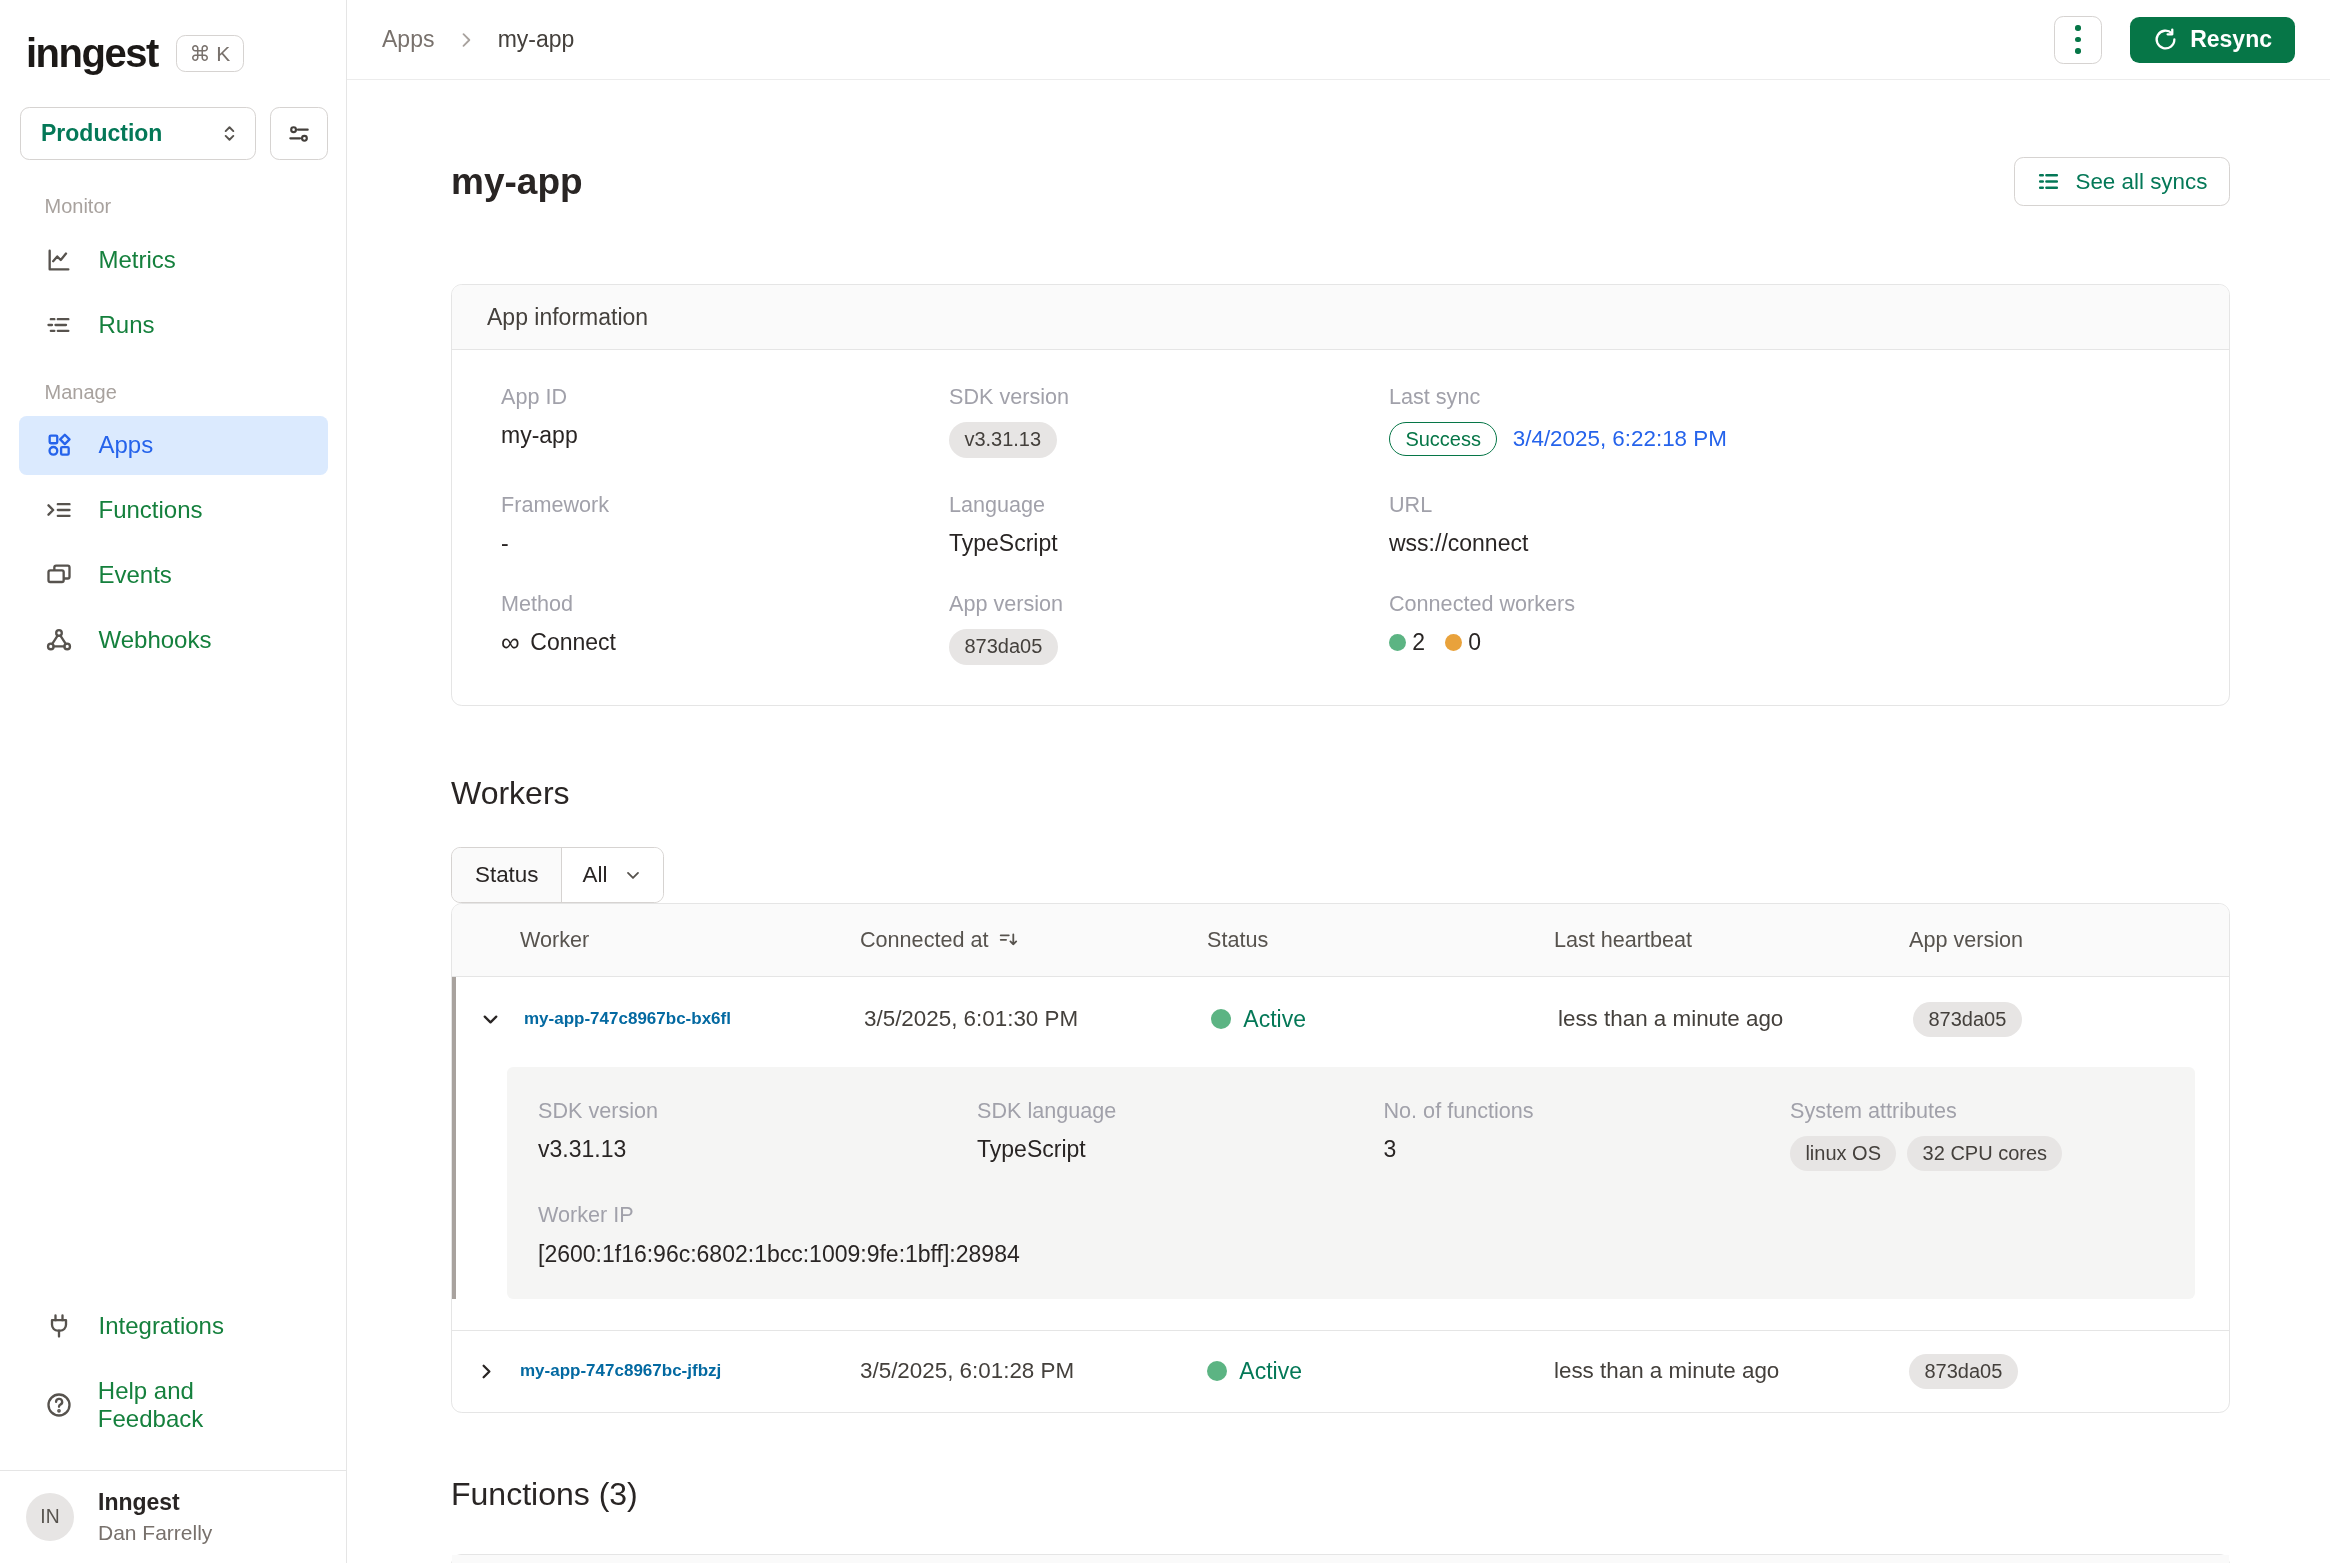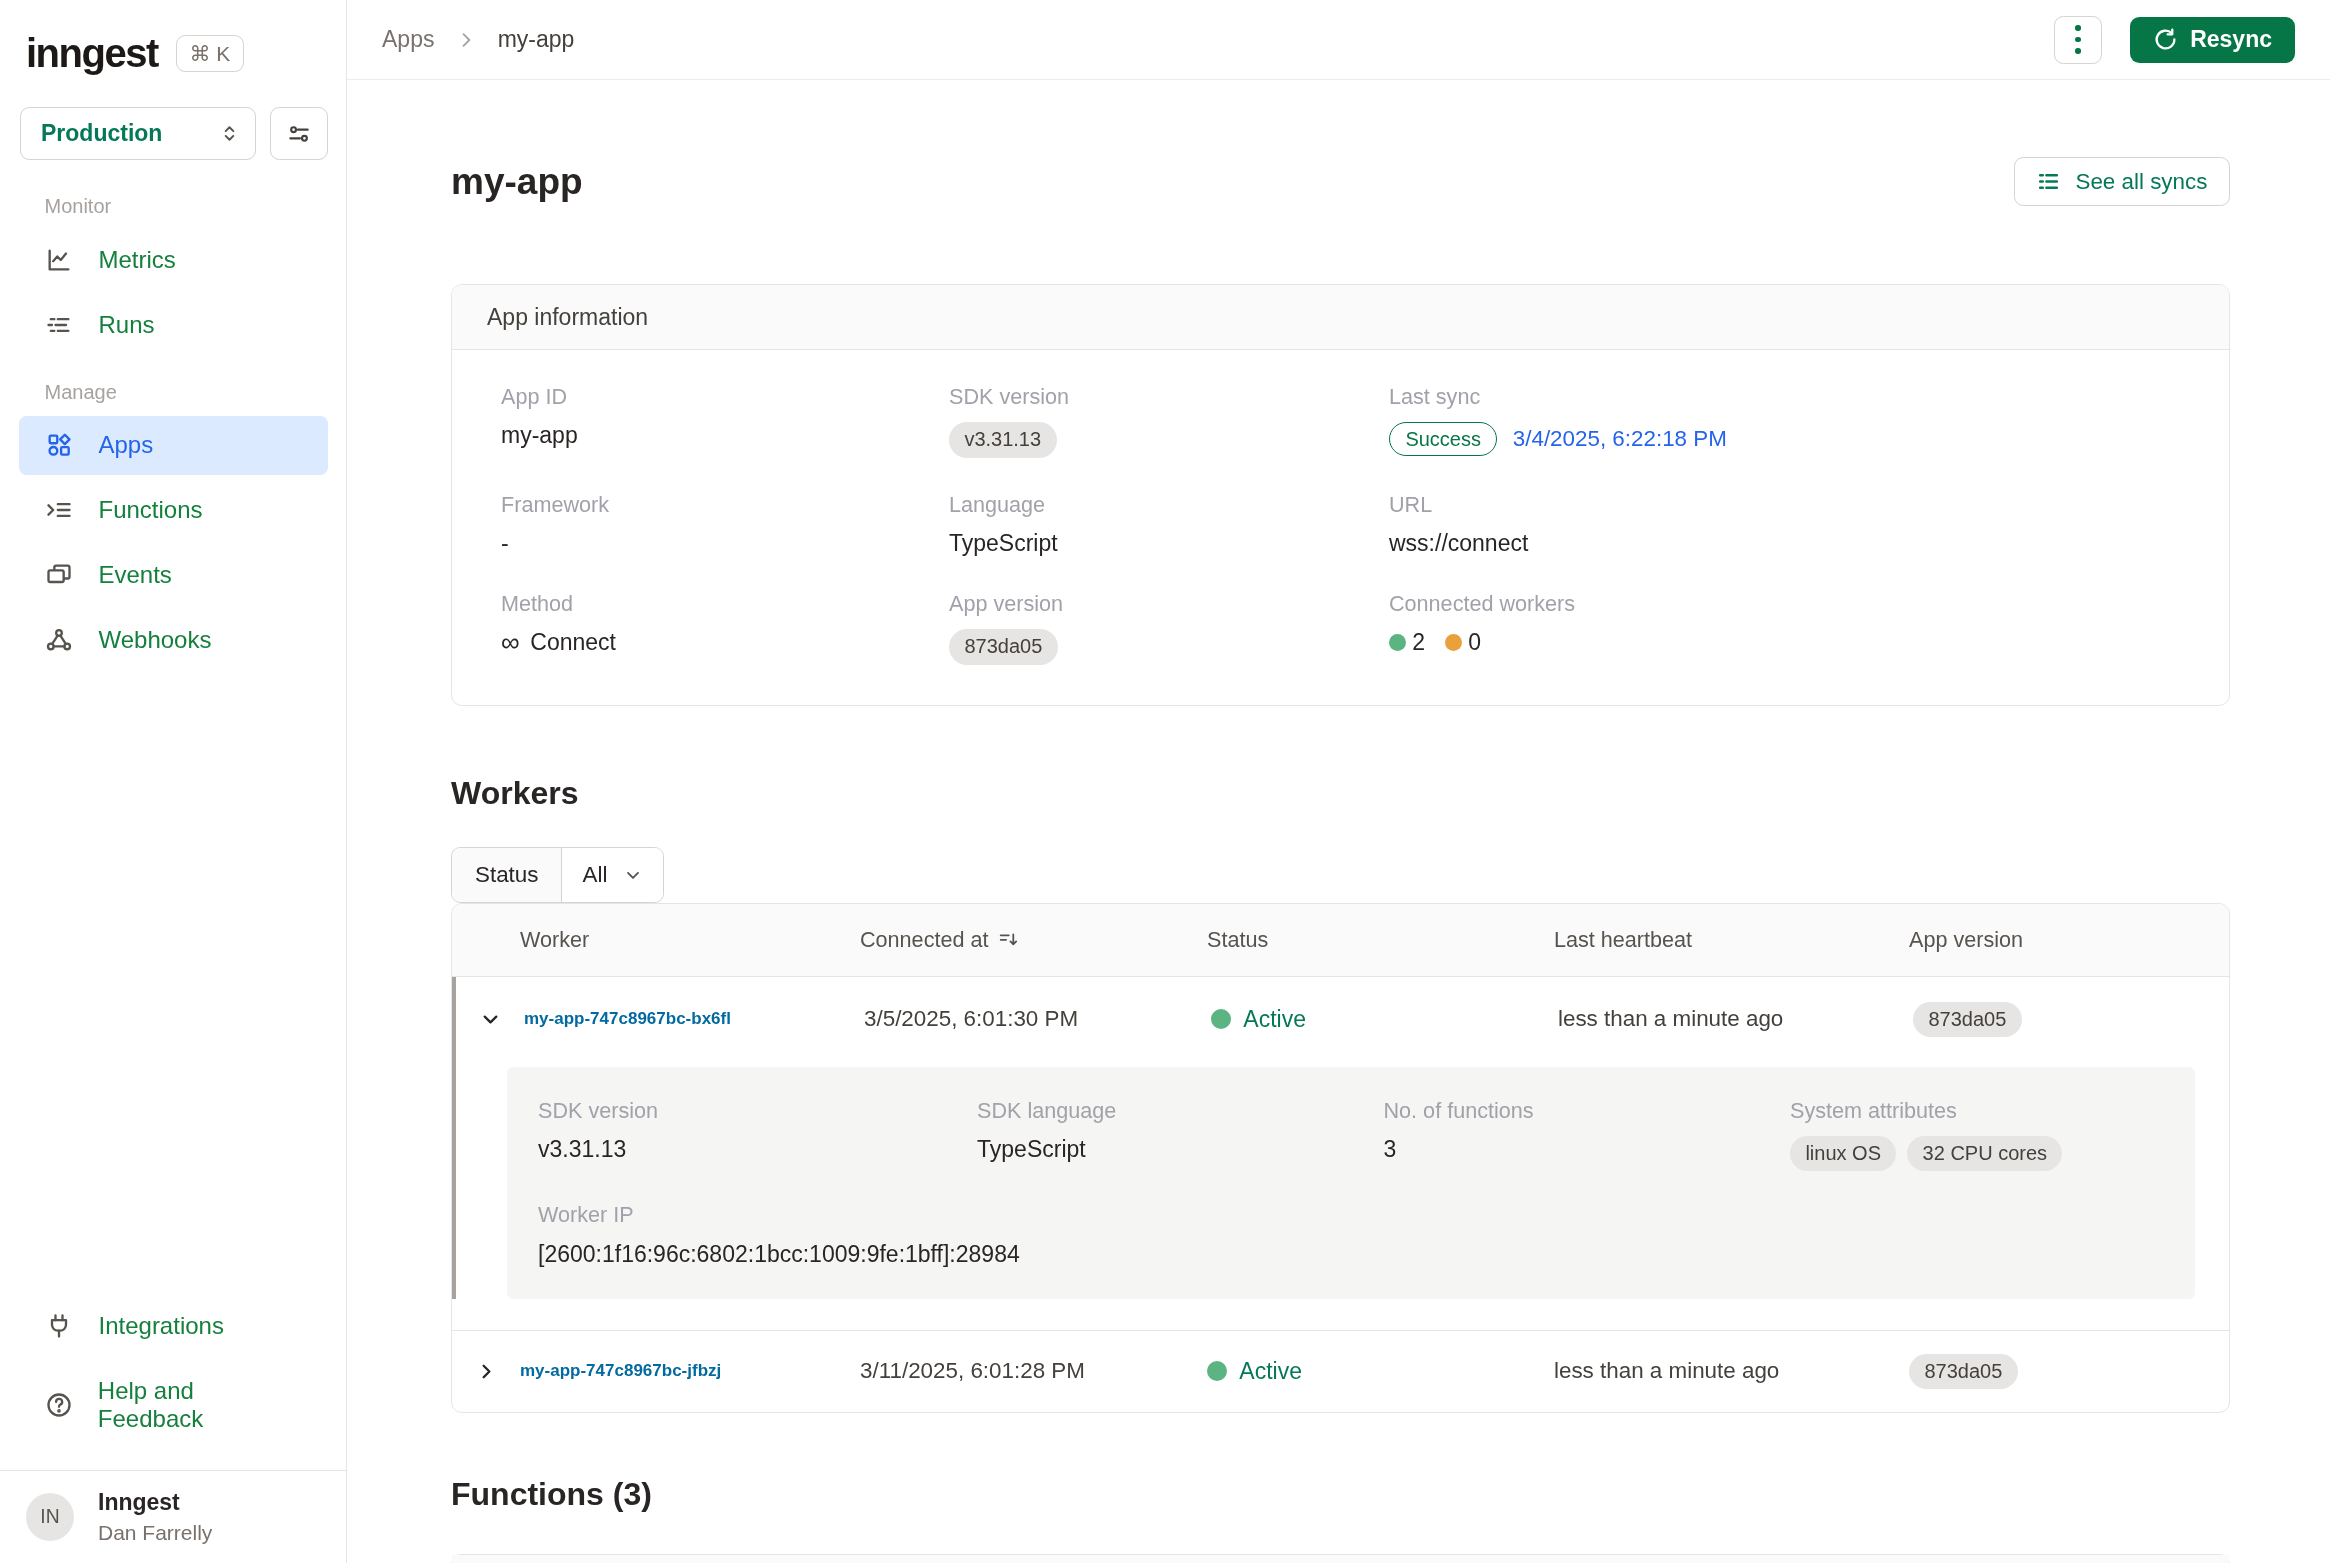--- a/index.html
+++ b/index.html
@@ -65,21 +65,21 @@
   .sync-line{display:flex;align-items:center}
   .sync-date{color:#2563eb;font-size:22.4px}
   .cw{display:flex;gap:20px;align-items:center;font-size:23px;color:#292524}
   .cw-item{display:flex;align-items:center;gap:6.2px}
   .dot{width:17px;height:17px;border-radius:50%;display:inline-block}
   .dot.green{background:#5cb483}
   .dot.orange{background:#e9a23b}
   .method-value{display:flex;align-items:center;gap:10.8px;font-size:23px}
   .inf{font-size:26px;line-height:23px;color:#292524}
 
-  .section-heading{font-size:32px;font-weight:700;margin-top:68px;color:#292524;line-height:39px}
+  .section-heading{font-size:32px;font-weight:400;margin-top:68px;color:#292524;line-height:39px}
   .filter{display:inline-flex;margin-top:34px;border:1.5px solid #d6d3d1;border-radius:9.3px;overflow:hidden;font-size:22.4px}
   .filter-label{background:#fafafa;padding:14px 23px;border-right:1.5px solid #d6d3d1;color:#292524}
   .filter-value{padding:14px 20px;display:flex;gap:15.4px;align-items:center;color:#292524;background:#fff}
 
   .table-card{border:1.5px solid #e5e5e5;border-radius:10.8px;overflow:hidden}
   .tgrid{display:grid;grid-template-columns:68px 340px 347px 347px 355px 1fr;align-items:center}
   .thead{background:#fafafa;border-bottom:1.5px solid #e5e5e5;padding:23px 0;font-size:21.6px;color:#57534e}
   .th{display:flex;align-items:center;gap:9.3px}
   .row-wrap{border-left:4.6px solid #a8a29e}
   .row-main{padding:25px 0}
@@ -423,21 +423,21 @@
         </div>
       </div>
 
       <div class="tgrid row2">
         <div class="chev-cell">
           <svg width="23" height="23" viewBox="0 0 24 24" fill="none" stroke="#292524" stroke-width="2.4" stroke-linecap="round" stroke-linejoin="round">
               <path d="M9 6l6 6-6 6"></path>
             </svg>
         </div>
         <div class="worker-name">my-app-747c8967bc-jfbzj</div>
-        <div class="cell">3/11/2025, 6:01:28 PM</div>
+        <div class="cell">3/5/2025, 6:01:28 PM</div>
         <div class="status-cell">
           <span class="dot green"></span>
           <span>Active</span>
         </div>
         <div class="cell">less than a minute ago</div>
         <div><span class="pill">873da05</span></div>
       </div>
     </section>
 
     

